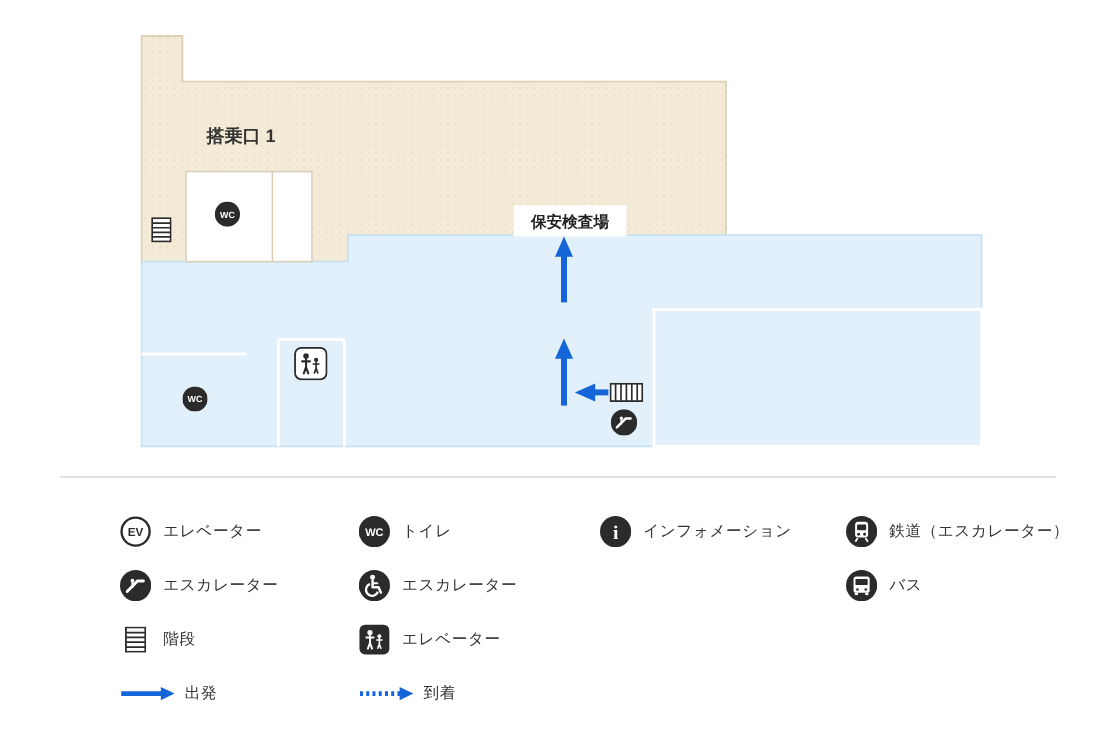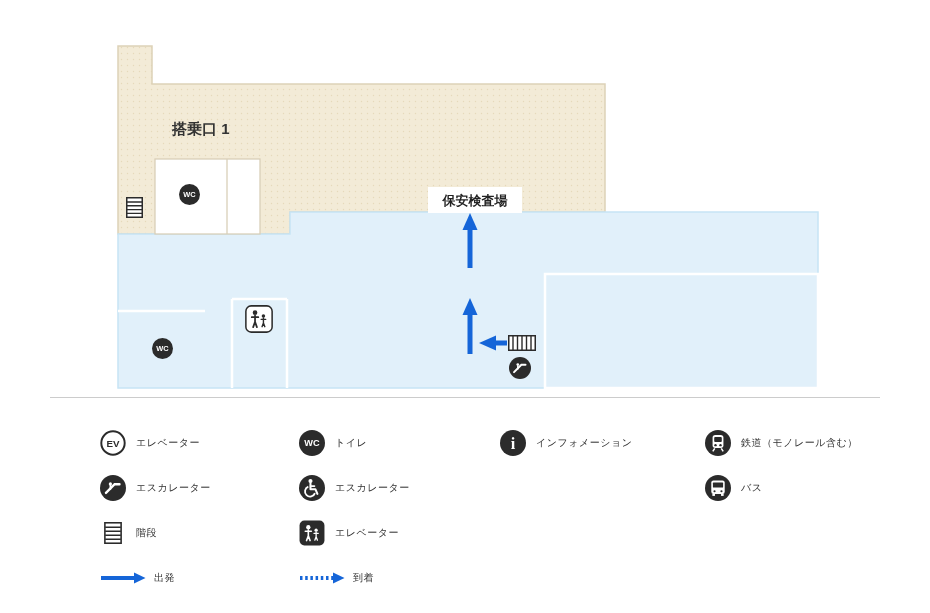--- a/index.html
+++ b/index.html
@@ -1,27 +1,27 @@
 <!DOCTYPE html>
 <html><head>
 <meta charset="utf-8">
 <style>
   * { margin:0; padding:0; box-sizing:border-box; }
   html,body { width:930px; height:613px; background:#ffffff;
     font-family:"Liberation Sans","DejaVu Sans",sans-serif; position:relative; overflow:hidden; }
-  .map-wrap { position:absolute; top:16px; left:0; width:792px; height:400px; }
+  .map-wrap { position:absolute; top:0; left:0; width:792px; height:400px; }
   .divider { position:absolute; top:397px; left:50px; width:830px; border-top:1px solid #cccccc; }
   .legend { position:absolute; top:420px; left:100px; display:flex; }
   .col { display:flex; flex-direction:column; }
   .col-1 { width:199px; } .col-2 { width:201px; } .col-3 { width:205px; }
   .legend-item { display:flex; align-items:center; height:45px; }
   .ic { width:26px; height:26px; display:flex; align-items:center; justify-content:center;
         flex:0 0 26px; margin-right:10px; }
   .ic-wide { width:46px; flex:0 0 46px; margin-right:8px; }
-  .legend-item .lbl { font-size:10px; color:#333333; letter-spacing:0.5px; white-space:nowrap; }
+  .legend-item .lbl { font-size:13px; color:#333333; letter-spacing:0.5px; white-space:nowrap; }
   svg text { user-select:none; }
   .hidden-defs { position:absolute; width:0; height:0; overflow:hidden; }
 </style>
 </head>
 <body>
 
 <svg class="hidden-defs" aria-hidden="true">
   <defs>
     <pattern id="beige-dots" width="6" height="6" patternUnits="userSpaceOnUse">
       <rect width="6" height="6" fill="#f3ebd7"></rect>
@@ -264,21 +264,21 @@
     </div>
   </div>
 
   <div class="col col-4">
     <div class="legend-item">
       <span class="ic">
         <svg width="26" height="26" viewBox="0 0 24 24">
             <use href="#sym-train"></use>
           </svg>
         </span>
-      <span class="lbl">鉄道（モノレール含む）</span>
+      <span class="lbl">鉄道（エスカレーター）</span>
     </div>
     <div class="legend-item">
       <span class="ic">
         <svg width="26" height="26" viewBox="0 0 24 24">
             <use href="#sym-bus"></use>
           </svg>
         </span>
       <span class="lbl">バス</span>
     </div>
   </div>

